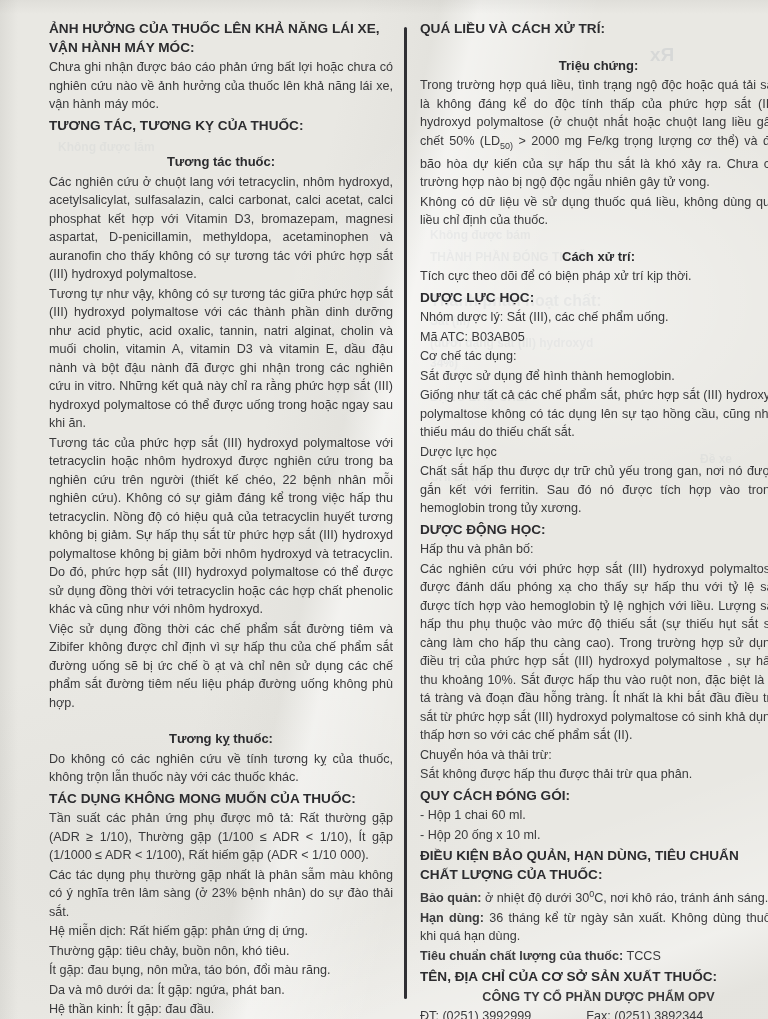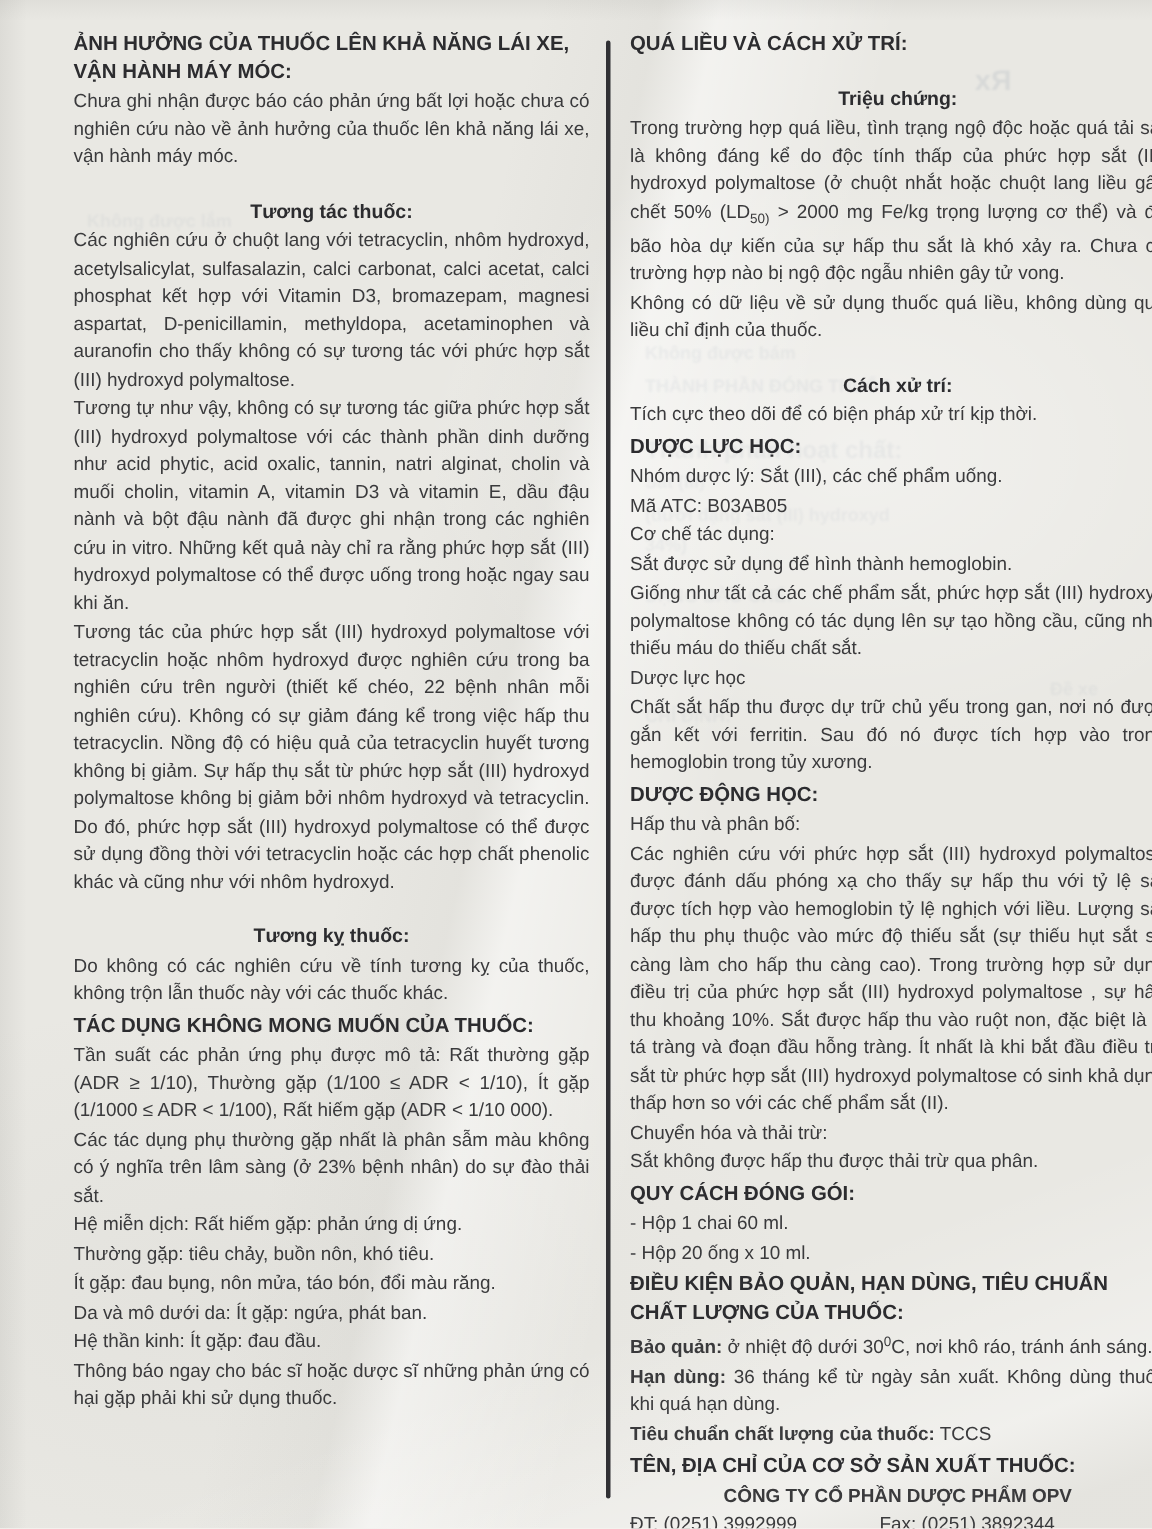--- a/index.html
+++ b/index.html
@@ -50,24 +50,26 @@
       <div class="ghost" style="left: 430px; top: 336px; font-size: 12px; opacity: 0.07;">(dưới dạng sắt (III) hydroxyd</div>
       <div class="ghost" style="left: 430px; top: 356px; font-size: 12px; opacity: 0.07;">34%)</div>
       <div class="ghost" style="left: 430px; top: 390px; font-size: 12px; opacity: 0.07;">DẠNG BÀO CHẾ:</div>
       <div class="ghost" style="left: 430px; top: 470px; font-size: 12px; opacity: 0.07;">CHỈ ĐỊNH:</div>
       <div class="ghost" style="left: 700px; top: 452px; font-size: 12px; opacity: 0.07;">Đề xe</div>
     </div>
   <div class="cols">
     <div class="col col-left" id="col-left">
         <div class="block h1"><span>ẢNH HƯỞNG CỦA THUỐC LÊN KHẢ NĂNG LÁI XE, VẬN HÀNH MÁY MÓC:</span></div>
         <div class="block p"><span>Chưa ghi nhận được báo cáo phản ứng bất lợi hoặc chưa có nghiên cứu nào về ảnh hưởng của thuốc lên khả năng lái xe, vận hành máy móc.</span></div>
+        <div class="block h1"><span>TƯƠNG TÁC, TƯƠNG KỴ CỦA THUỐC:</span></div>
         <div class="block h2"><span>Tương tác thuốc:</span></div>
         <div class="block p"><span>Các nghiên cứu ở chuột lang với tetracyclin, nhôm hydroxyd, acetylsalicylat, sulfasalazin, calci carbonat, calci acetat, calci phosphat kết hợp với Vitamin D3, bromazepam, magnesi aspartat, D-penicillamin, methyldopa, acetaminophen và auranofin cho thấy không có sự tương tác với phức hợp sắt (III) hydroxyd polymaltose.</span></div>
         <div class="block p"><span>Tương tự như vậy, không có sự tương tác giữa phức hợp sắt (III) hydroxyd polymaltose với các thành phần dinh dưỡng như acid phytic, acid oxalic, tannin, natri alginat, cholin và muối cholin, vitamin A, vitamin D3 và vitamin E, dầu đậu nành và bột đậu nành đã được ghi nhận trong các nghiên cứu in vitro. Những kết quả này chỉ ra rằng phức hợp sắt (III) hydroxyd polymaltose có thể được uống trong hoặc ngay sau khi ăn.</span></div>
         <div class="block p"><span>Tương tác của phức hợp sắt (III) hydroxyd polymaltose với tetracyclin hoặc nhôm hydroxyd được nghiên cứu trong ba nghiên cứu trên người (thiết kế chéo, 22 bệnh nhân mỗi nghiên cứu). Không có sự giảm đáng kể trong việc hấp thu tetracyclin. Nồng độ có hiệu quả của tetracyclin huyết tương không bị giảm. Sự hấp thụ sắt từ phức hợp sắt (III) hydroxyd polymaltose không bị giảm bởi nhôm hydroxyd và tetracyclin. Do đó, phức hợp sắt (III) hydroxyd polymaltose có thể được sử dụng đồng thời với tetracyclin hoặc các hợp chất phenolic khác và cũng như với nhôm hydroxyd.</span></div>
+        <div class="block p"><span>Việc sử dụng đồng thời các chế phẩm sắt đường tiêm và Zibifer không được chỉ định vì sự hấp thu của chế phẩm sắt đường uống sẽ bị ức chế ồ ạt và chỉ nên sử dụng các chế phẩm sắt đường tiêm nếu liệu pháp đường uống không phù hợp.</span></div>
         <div class="block h2"><span>Tương kỵ thuốc:</span></div>
         <div class="block p"><span>Do không có các nghiên cứu về tính tương kỵ của thuốc, không trộn lẫn thuốc này với các thuốc khác.</span></div>
         <div class="block h1"><span>TÁC DỤNG KHÔNG MONG MUỐN CỦA THUỐC:</span></div>
         <div class="block p"><span>Tần suất các phản ứng phụ được mô tả: </span><span class="i">Rất thường gặp (ADR ≥ 1/10), Thường gặp (1/100 ≤ ADR &lt; 1/10), Ít gặp (1/1000 ≤ ADR &lt; 1/100), Rất hiếm gặp (ADR &lt; 1/10 000).</span></div>
         <div class="block p"><span>Các tác dụng phụ thường gặp nhất là phân sẫm màu không có ý nghĩa trên lâm sàng (ở 23% bệnh nhân) do sự đào thải sắt.</span></div>
         <div class="block p align-left"><span>Hệ miễn dịch: Rất hiếm gặp: phản ứng dị ứng.</span></div>
         <div class="block p align-left"><span>Thường gặp: tiêu chảy, buồn nôn, khó tiêu.</span></div>
         <div class="block p align-left"><span>Ít gặp: đau bụng, nôn mửa, táo bón, đổi màu răng.</span></div>
         <div class="block p align-left"><span>Da và mô dưới da: Ít gặp: ngứa, phát ban.</span></div>
         <div class="block p align-left"><span>Hệ thần kinh: Ít gặp: đau đầu.</span></div>

